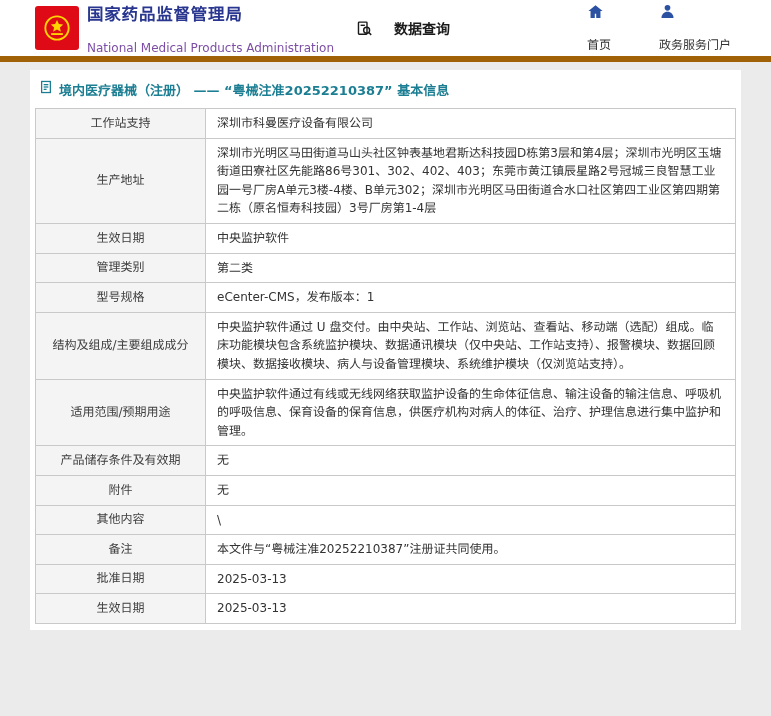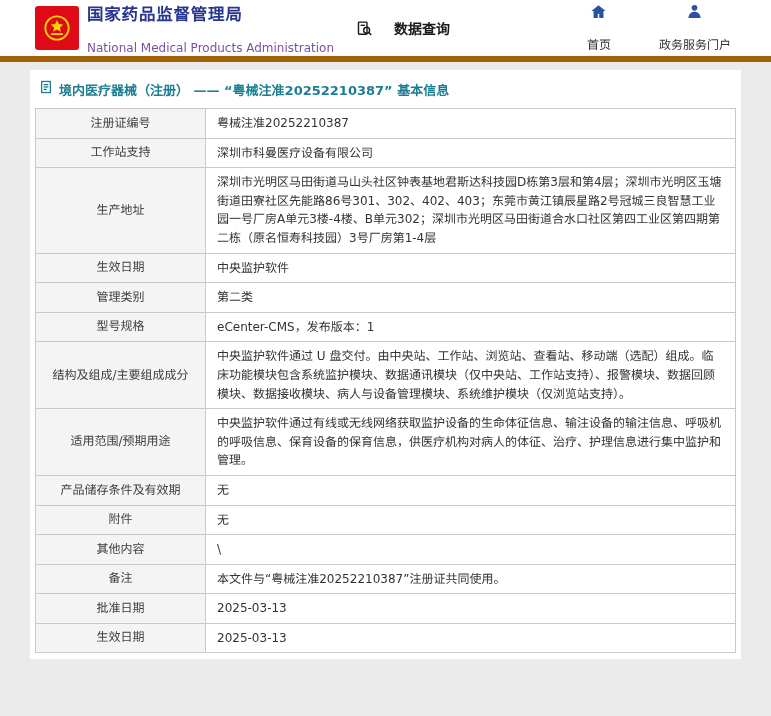--- a/index.html
+++ b/index.html
@@ -27,21 +27,21 @@
   }
   .brand-text{ margin-left:8px; }
   .brand-cn{ color:#28368f; font-size:16.5px; font-weight:bold; letter-spacing:.8px; white-space:nowrap; }
   .brand-en{ color:#7c4ea5; font-size:12px; margin-top:16px; white-space:nowrap; }
   .data-query{
     display:flex; align-items:center; gap:21px;
     margin-left:22px; font-size:14px; font-weight:bold; color:#1a1a1a; cursor:pointer;
   }
   .top-links{ margin-left:auto; display:flex; gap:48px; padding-right:6px; }
   .top-link{
-    display:flex; flex-direction:column; align-items:center; gap:18px;
+    display:flex; flex-direction:column; gap:18px;
     font-size:12px; color:#333; text-decoration:none; cursor:pointer; line-height:1.2;
   }
   
   .page-body{ background:#ebebeb; padding:8px 30px 11px; }
   .card{ background:#ffffff; padding:0 5px 6px; }
   .card-title{
     display:flex; align-items:flex-start; gap:6px;
     padding:10px 4px 9px;
     color:#1b7e93; font-size:13px; font-weight:bold;
   }
@@ -129,24 +129,20 @@
           <line x1="8" y1="12" x2="16" y2="12"></line>
           <line x1="8" y1="16" x2="13" y2="16"></line>
         </svg>
       </span>
       <span>境内医疗器械（注册） —— “粤械注准20252210387” 基本信息</span>
     </div>
 
     <table class="info-table">
       <tbody>
           <tr>
-            <th>注册证编号</th>
-            <td>粤械注准20252210387</td>
-          </tr>
-          <tr>
             <th>工作站支持</th>
             <td>深圳市科曼医疗设备有限公司</td>
           </tr>
           <tr>
             <th>生产地址</th>
             <td>深圳市光明区马田街道马山头社区钟表基地君斯达科技园D栋第3层和第4层；深圳市光明区玉塘街道田寮社区先能路86号301、302、402、403；东莞市黄江镇辰星路2号冠城三良智慧工业园一号厂房A单元3楼-4楼、B单元302；深圳市光明区马田街道合水口社区第四工业区第四期第二栋（原名恒寿科技园）3号厂房第1-4层</td>
           </tr>
           <tr>
             <th>生效日期</th>
             <td>中央监护软件</td>

